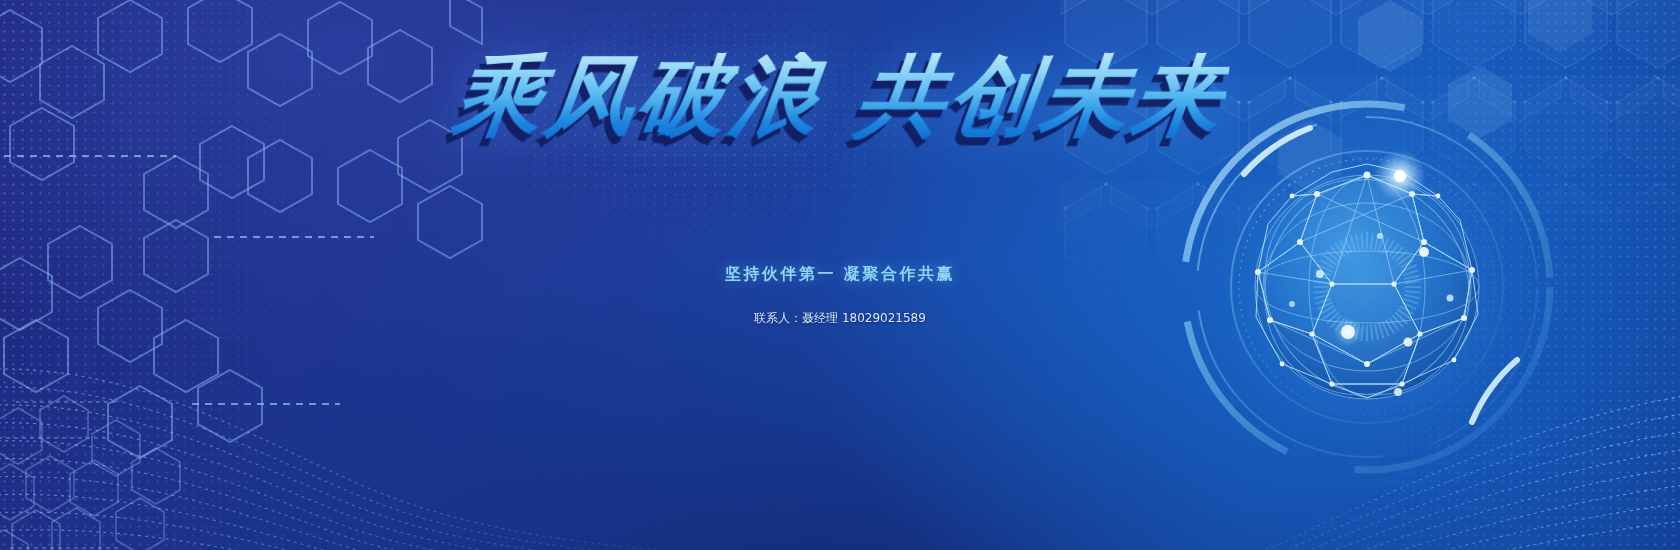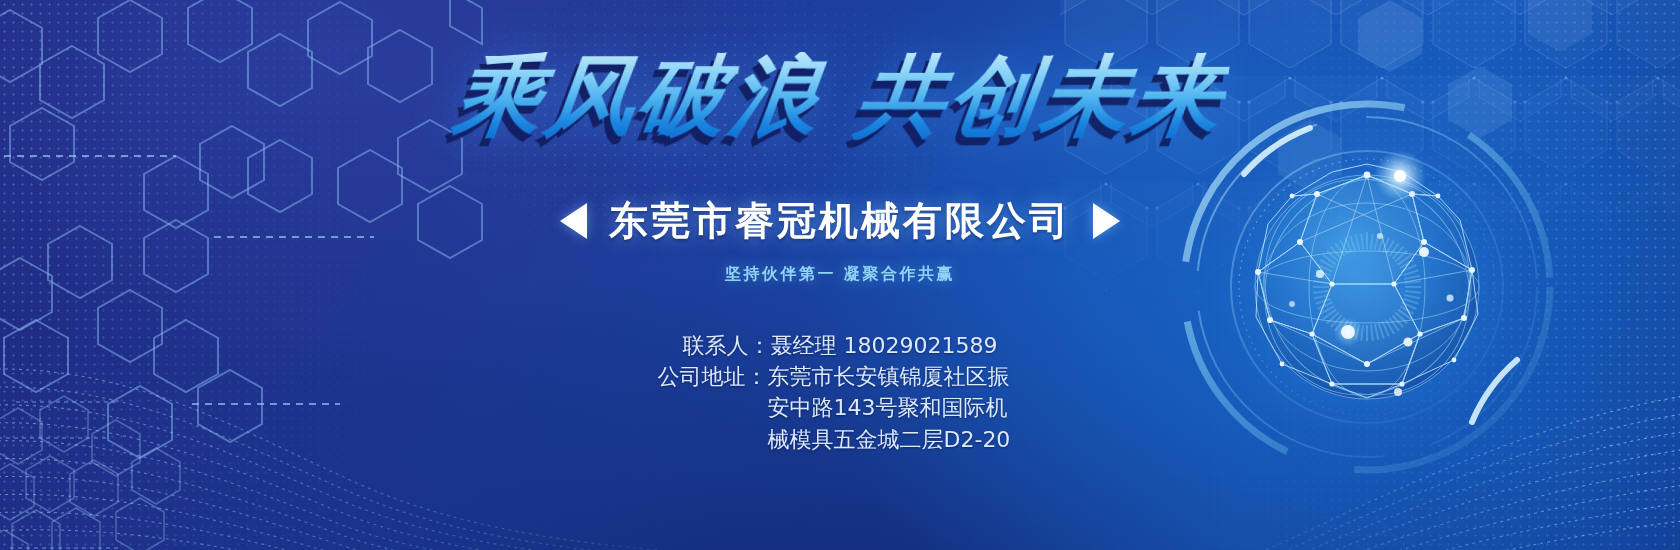--- a/index.html
+++ b/index.html
@@ -125,25 +125,24 @@
   }
 
   
   .contact-block {
     position: absolute;
     top: 310px;
     left: 0; right: 0;
     text-align: center;
     z-index: 8;
     color: #dce9ff;
-    font-size: 22px;
+    font-size: 12px;
     line-height: 1.42;
     font-family: "DejaVu Sans", "Liberation Sans", sans-serif;
     text-shadow: 0 1px 2px rgba(8,18,60,0.55);
-    margin-top: 20px;
   }
   .contact-line {
     white-space: nowrap;
   }
   .addr-line {
     display: flex;
     justify-content: center;
   }
   .addr-label { white-space: nowrap; }
   .addr-value {
@@ -603,29 +602,20 @@
 
       <circle cx="228" cy="84" r="26" fill="url(#topStar)"></circle>
       <circle cx="228" cy="84" r="6" fill="#ffffff"></circle>
     </svg>
   </div>
 
   <div class="title-wrap">
     <div class="main-title">乘风破浪 共创未来</div>
   </div>
 
-  <div class="company-row">
-    <span class="tri tri-left"></span>
-    <span class="company-name">东莞市睿冠机械有限公司</span>
-    <span class="tri tri-right"></span>
-  </div>
 
   <div class="slogan">坚持伙伴第一 凝聚合作共赢</div>
 
   <div class="contact-block">
     <div class="contact-line">联系人：聂经理 18029021589</div>
-    <div class="addr-line">
-      <span class="addr-label">公司地址：</span>
-      <span class="addr-value">东莞市长安镇锦厦社区振安中路143号聚和国际机械模具五金城二层D2-20</span>
-    </div>
   </div>
 
 </div>
 
 </body></html>

